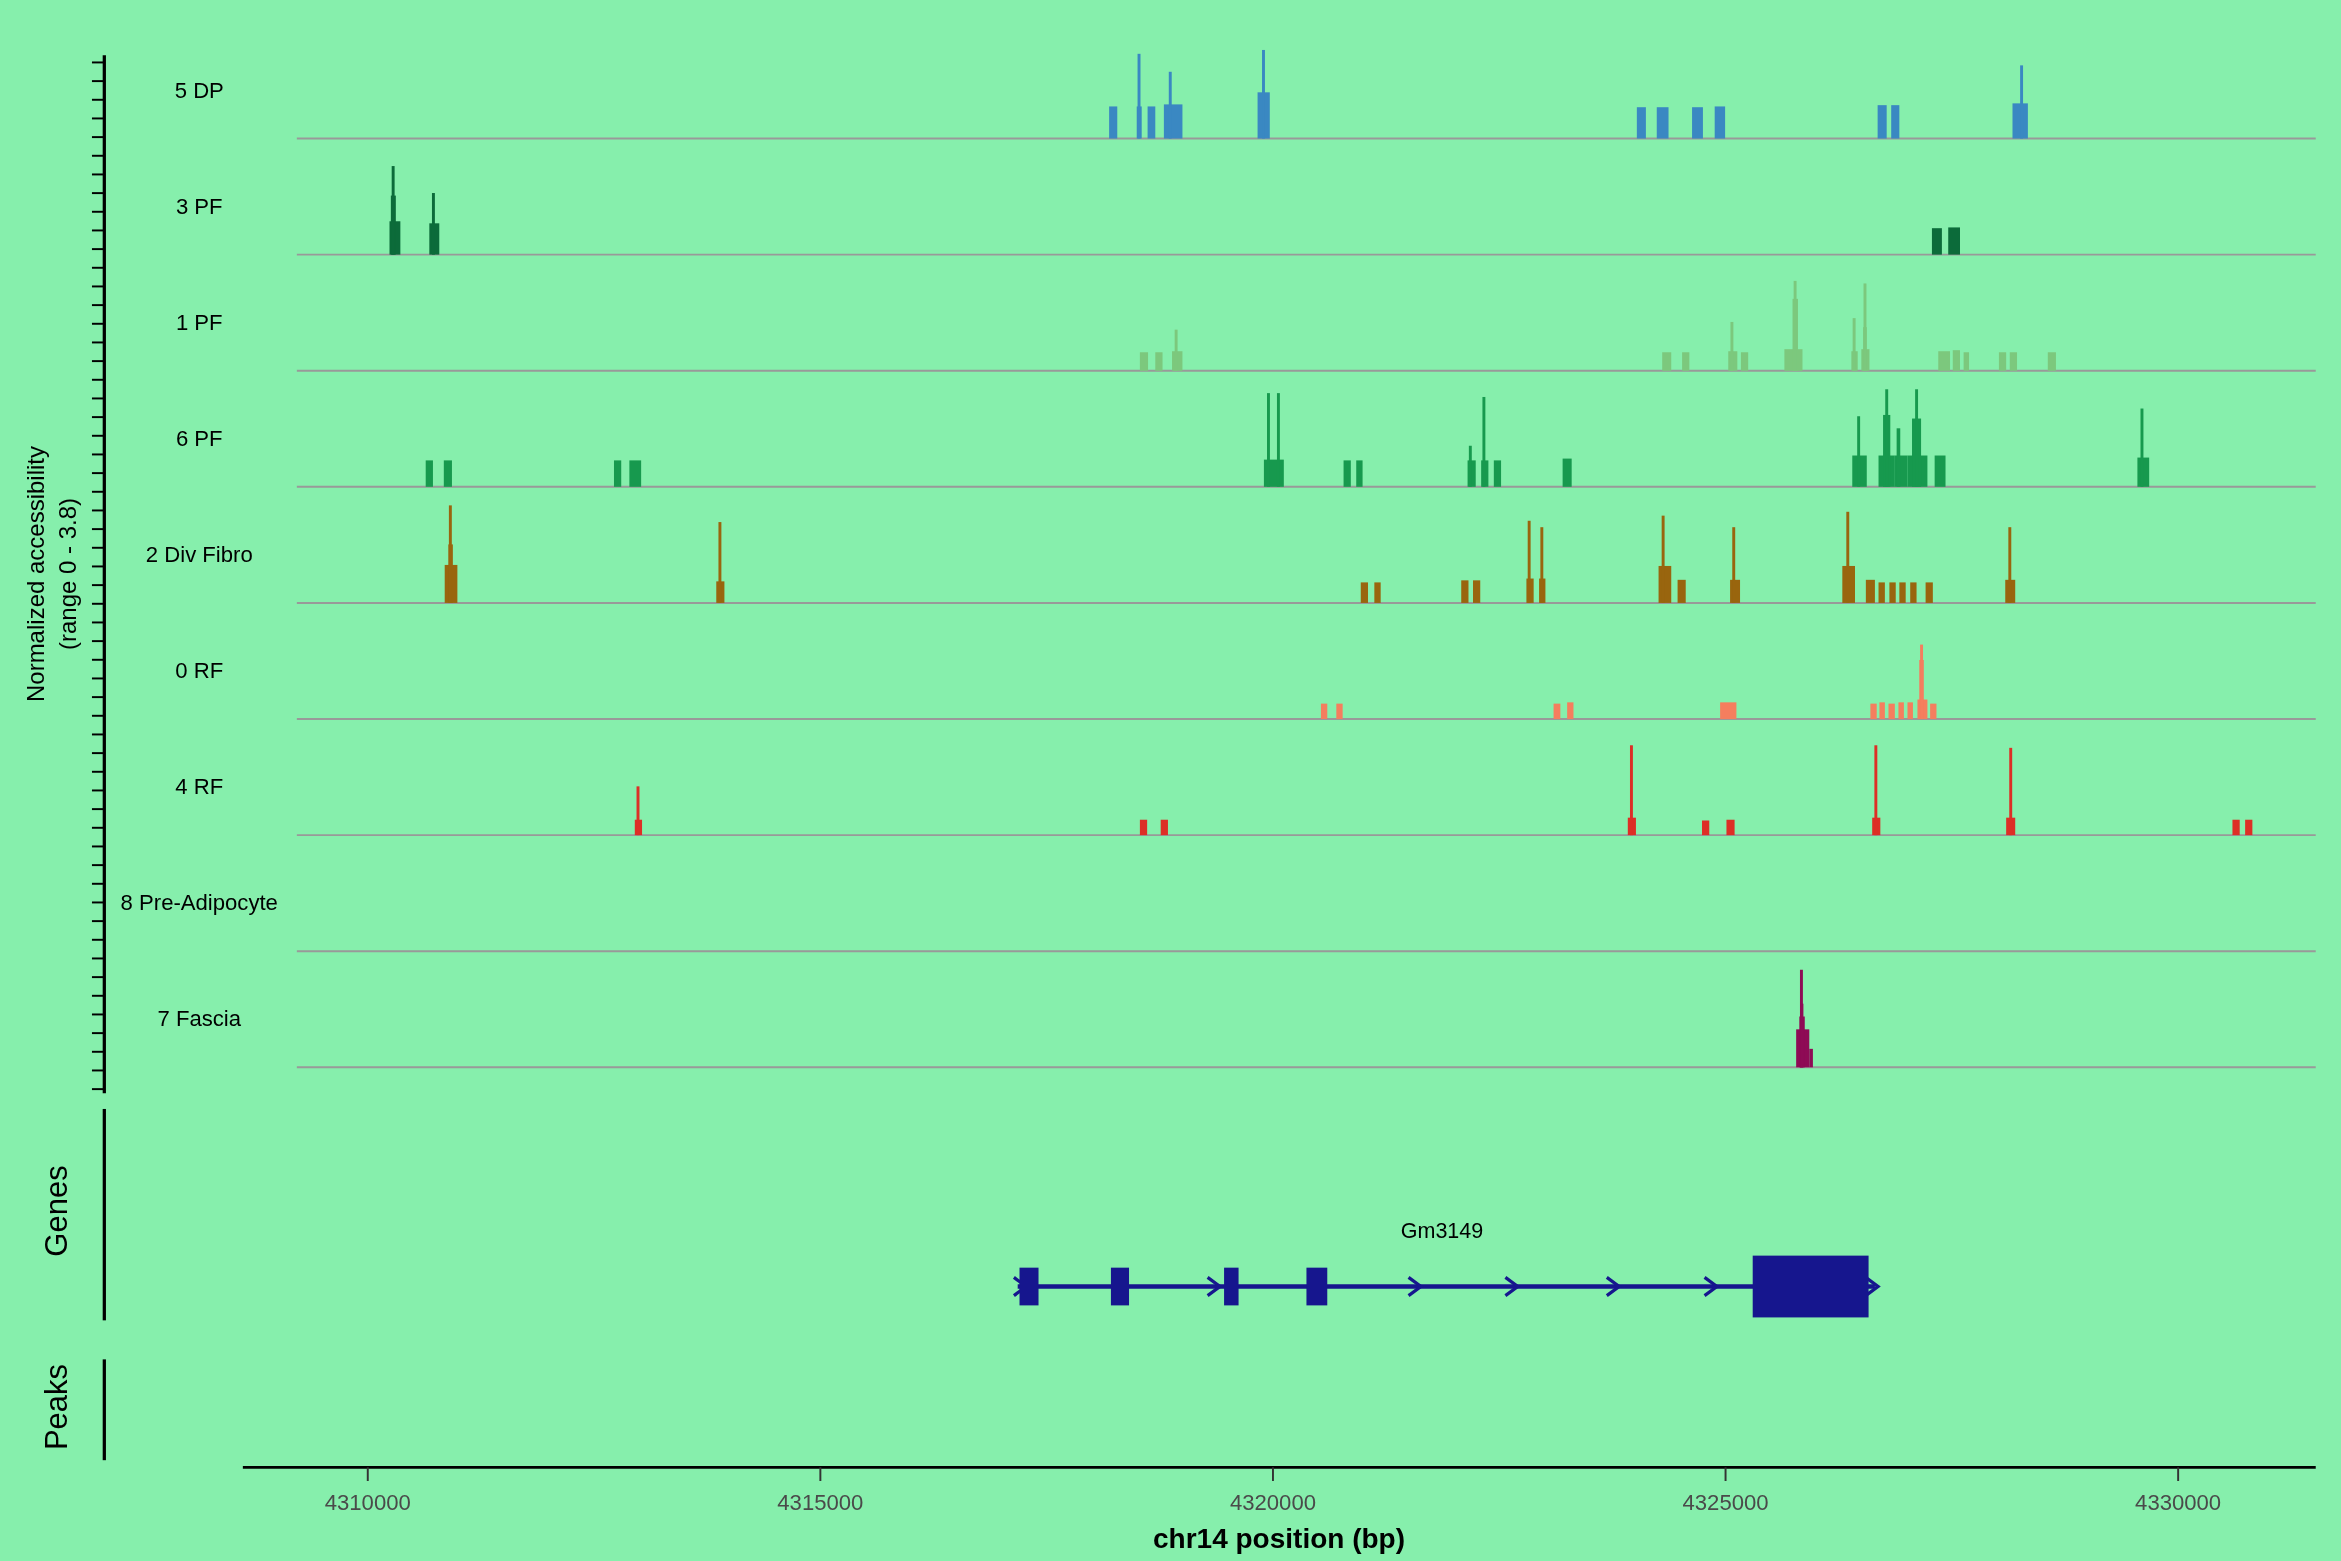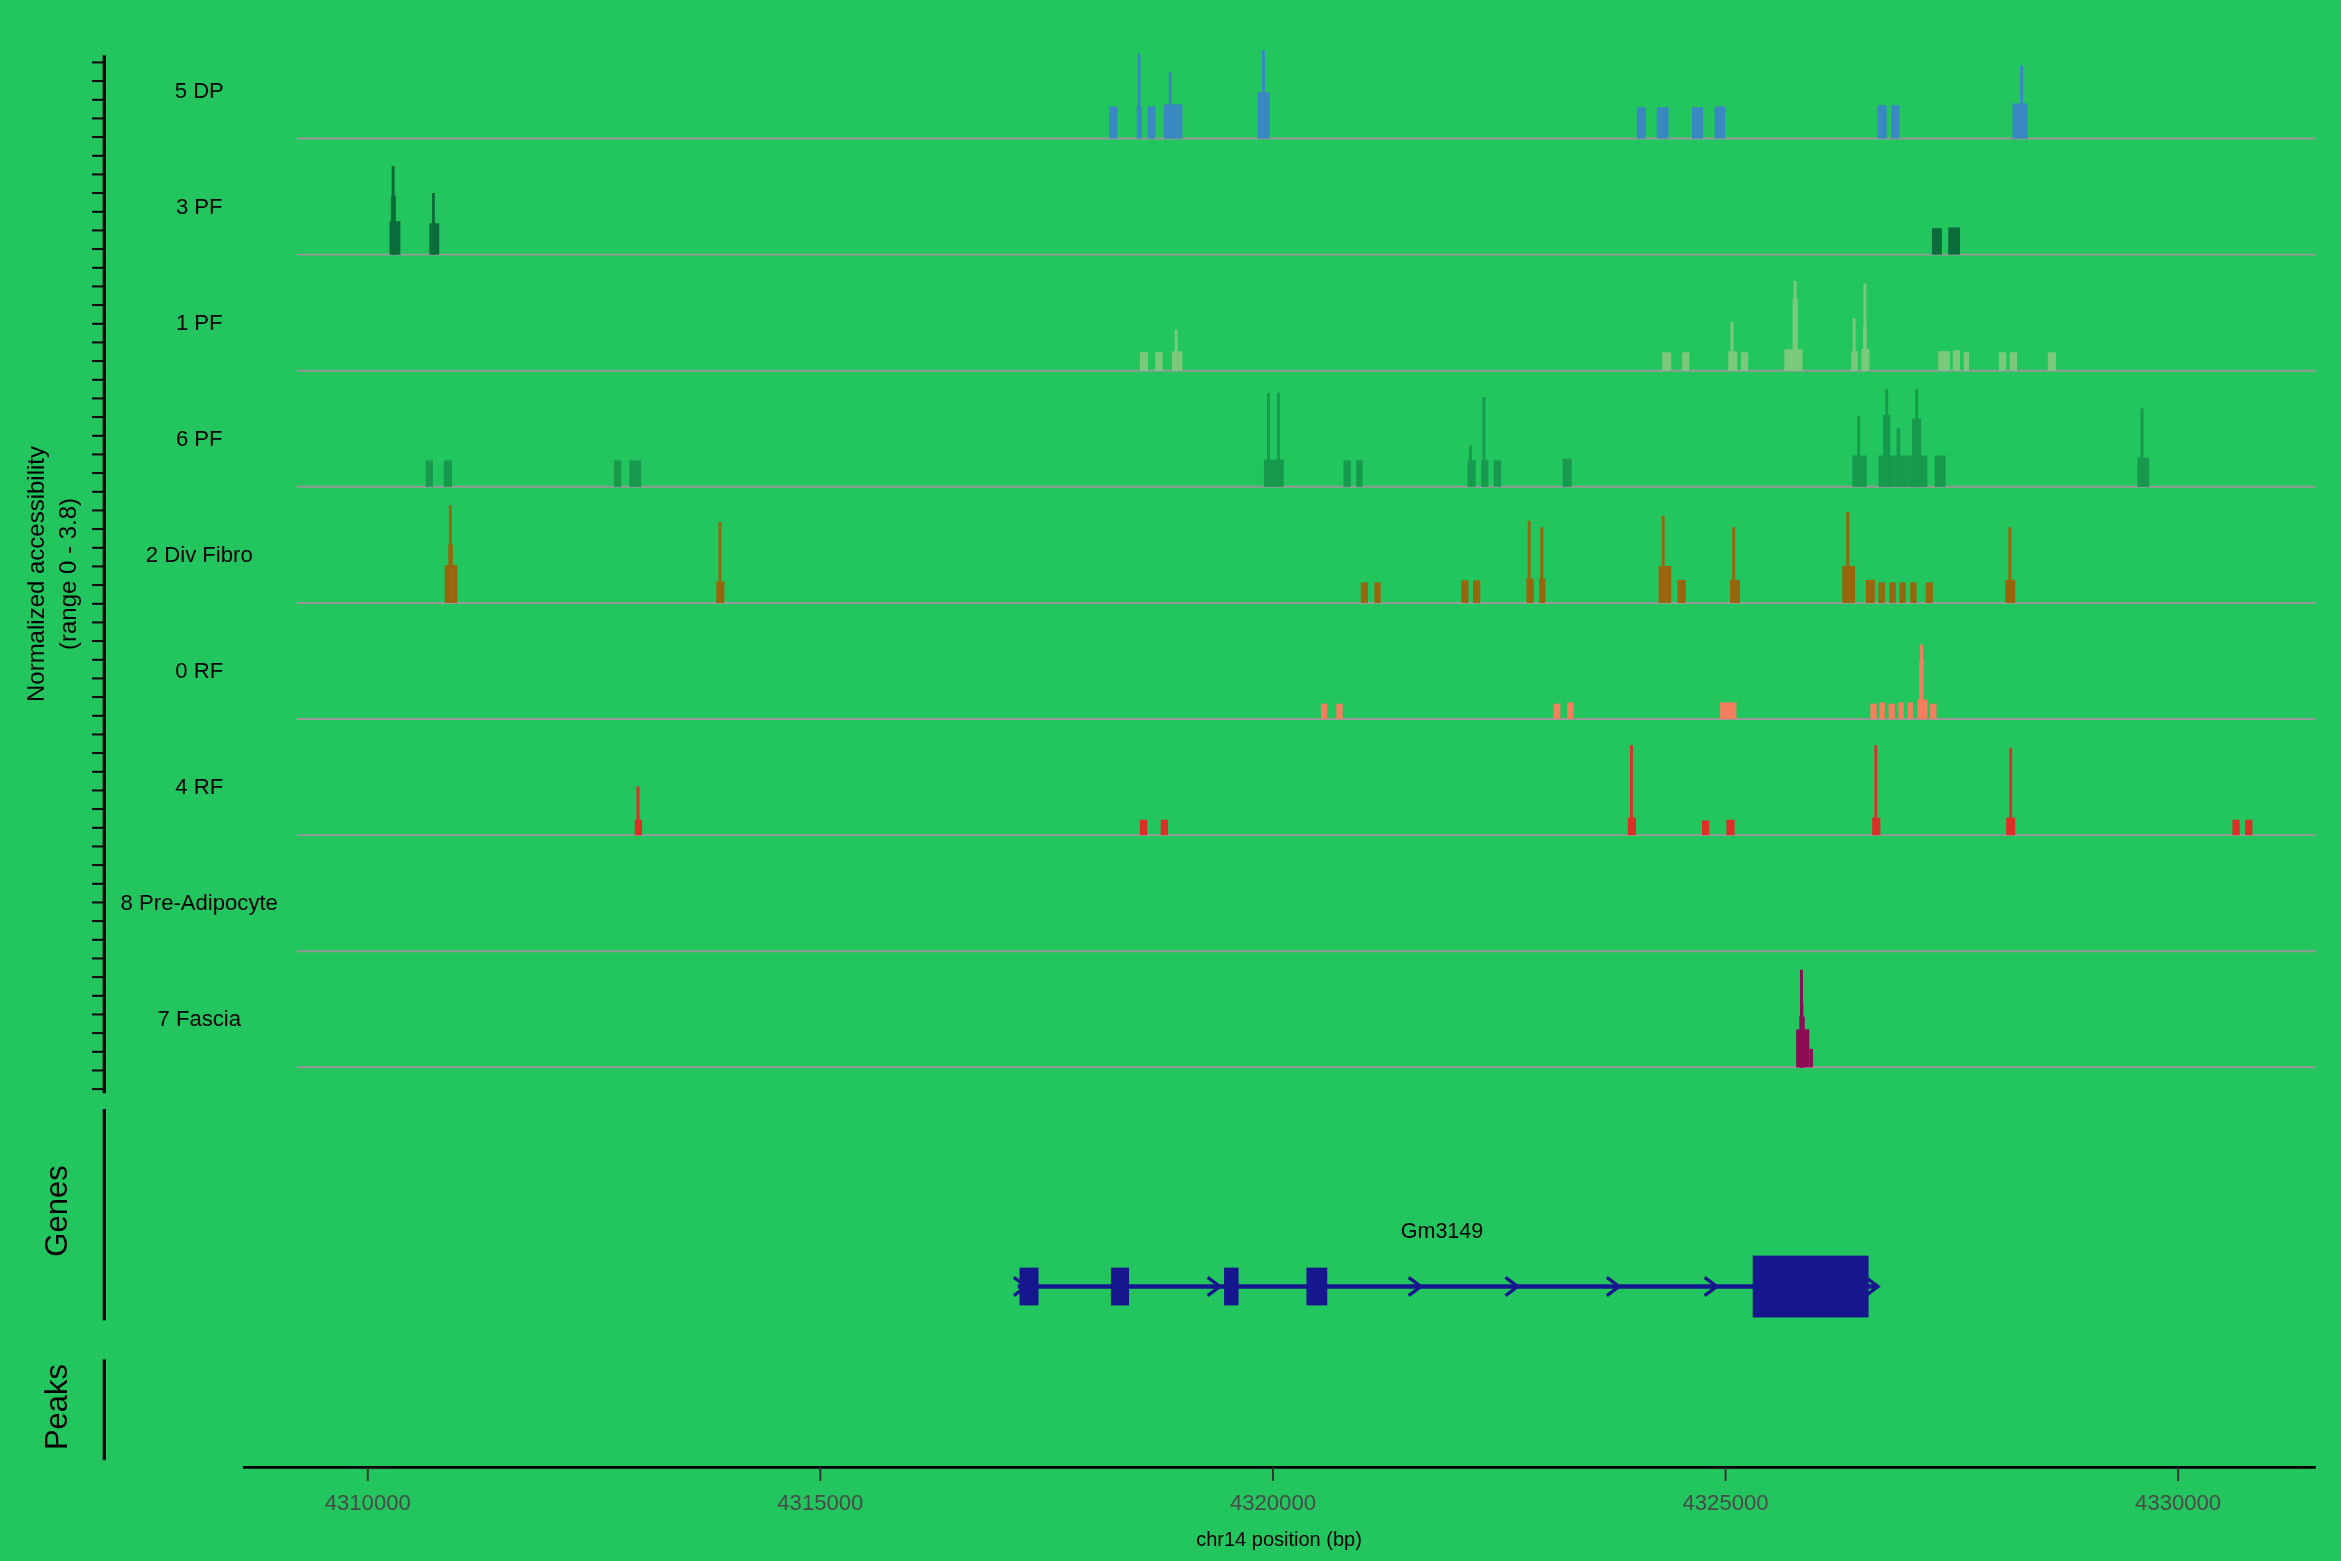--- a/index.html
+++ b/index.html
@@ -1,24 +1,24 @@
 <!DOCTYPE html>
 <html style="font-size:10.4px"><head>
 <meta charset="utf-8">
 <style>
   html,body{margin:0;padding:0;background:#fff;}
-  .stage{position:relative;width:2342px;height:1561px;background:#22c55e;overflow:hidden;
+  .stage{position:relative;width:2342px;height:1561px;background:#86efac;overflow:hidden;
          font-family:"Liberation Sans",sans-serif;}
   .stage svg{position:absolute;left:0;top:0;}
   .vlabel{position:absolute;transform:translate(-50%,-50%) rotate(-90deg);white-space:nowrap;
           color:#000;}
   .ylab{font-size:24px;line-height:1.32;text-align:center;}
   .seclab{font-size:31px;}
   .hlabel{position:absolute;transform:translate(-50%,-50%);white-space:nowrap;color:#000;}
-  .axis-title{font-size:20px;}
+  .axis-title{font-size:28px;font-weight:bold;}
   .gene-name{font-size:21.5px;}
 </style>
 </head>
 <body>
 
 <div class="stage">
 
   <svg id="plot" width="2342" height="1561" viewBox="0 0 3600 2400">
       <g>
         <line x1="456" y1="213" x2="3560" y2="213" stroke="#999999" stroke-width="3"></line>

